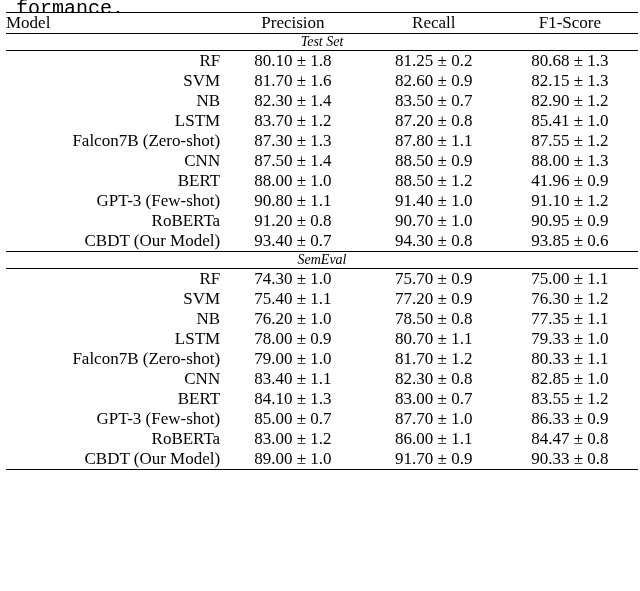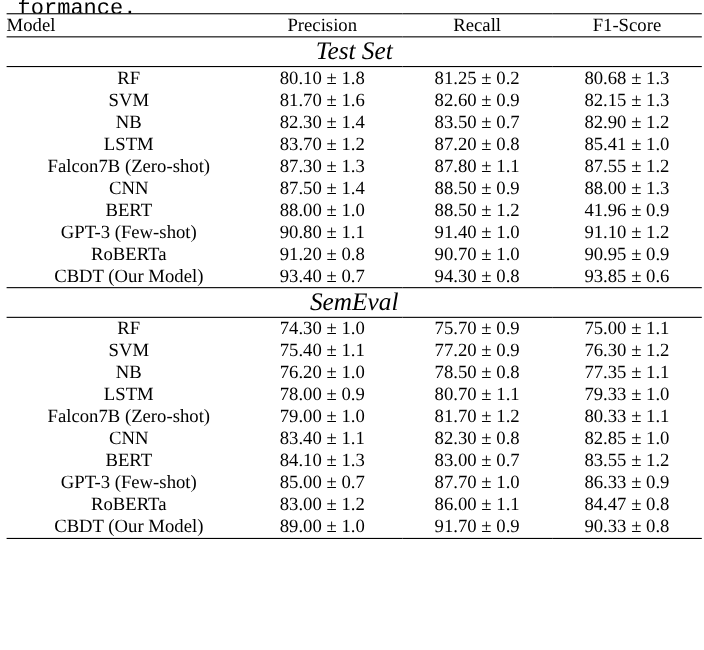--- a/index.html
+++ b/index.html
@@ -48,38 +48,38 @@
   }
   .rule-thin-top td {
     border-top: 0.9px solid #000;
   }
   .hdr td {
     padding: 6px 0 7px 0;
     font-size: 17px;
     margin-left: 40px;
   }
   td.c-model {
-    text-align: center;
+    text-align: right;
     padding-left: 8px;
     width: 210px;
     white-space: nowrap;
   }
   td.c-num {
     text-align: center;
     white-space: nowrap;
   }
   td.c-prec { width: 150px; }
   td.c-rec  { width: 140px; }
   td.c-f1   { width: 140px; }
   .hdr td.c-model { text-align: left; }
   .section-row td {
     text-align: center;
     font-style: italic;
     padding: 6px 0 7px 0;
-    font-size: 23px;
+    font-size: 14px;
   }
   .data-row td {
     padding: 3.2px 0 3.2px 0;
     font-size: 17px;
   }
   .data-row td.c-model { padding-left: 8px; }
   .bold-row td { font-weight: bold; margin-top: 24px; }
 </style>
 </head>
 <body>

